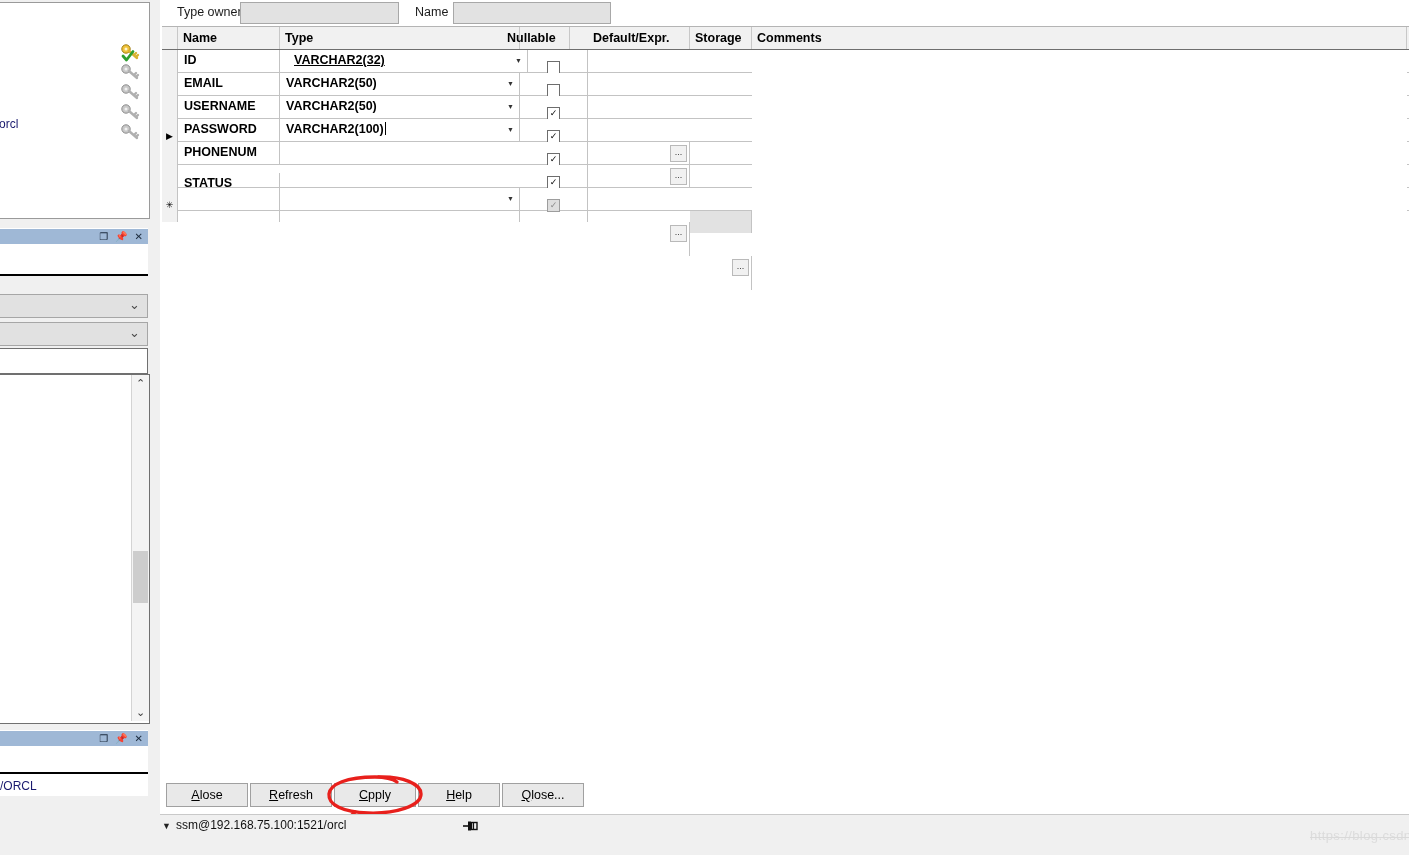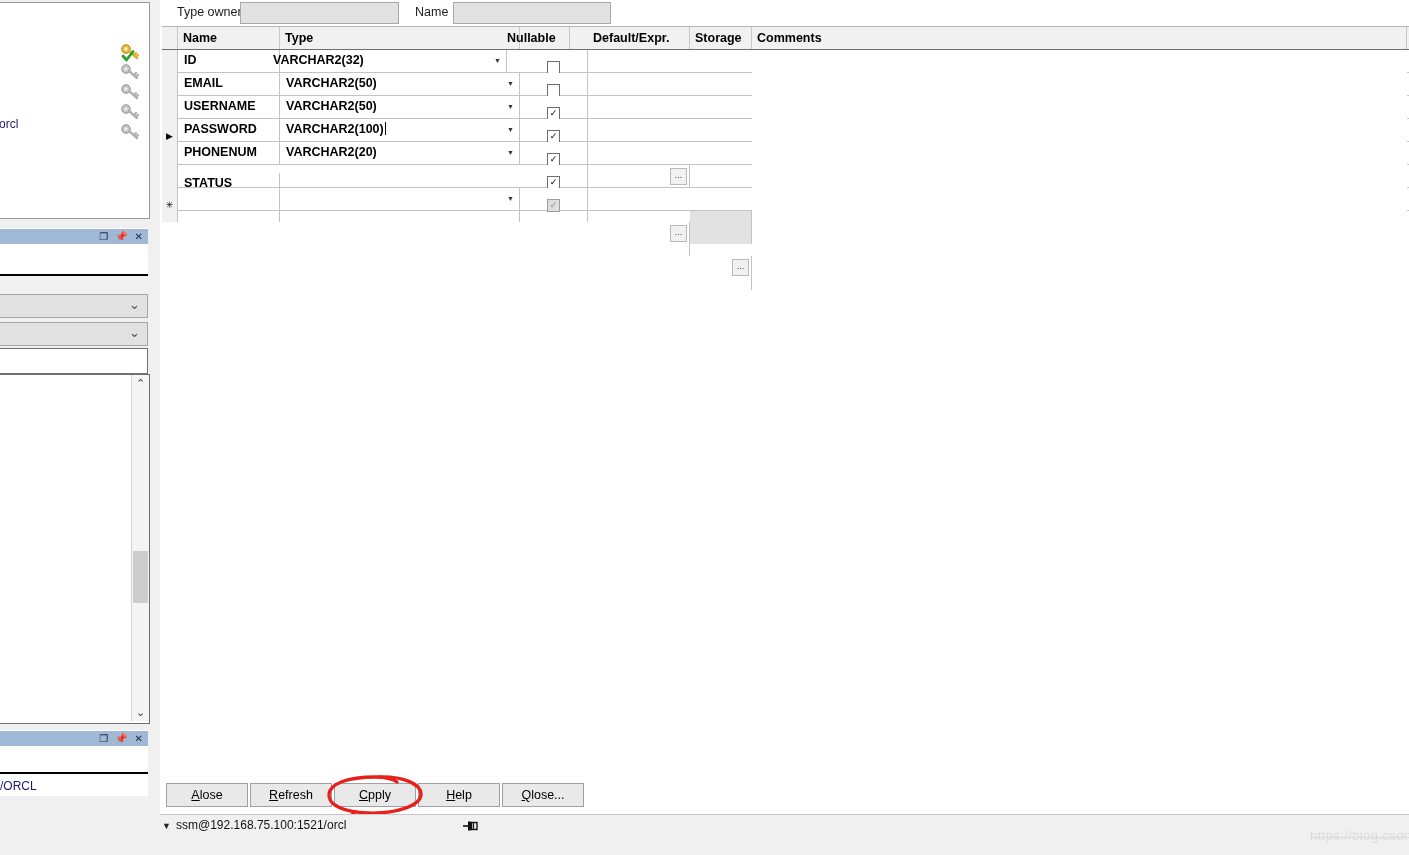--- a/index.html
+++ b/index.html
@@ -253,21 +253,21 @@
           <div class="hc" style="left: 118px; width: 240px;">Type</div>
           <div class="hc" style="left: 340px; width: 68px;">Nullable</div>
           <div class="hc" style="left: 426px; width: 102px;">Default/Expr.</div>
           <div class="hc" style="left: 528px; width: 62px;">Storage</div>
           <div class="hc" style="left: 590px; width: 655px;">Comments</div>
         </div>
       <div id="gbody">
           <div class="grid-row">
             <div class="cell c-sel" style="left: 0px; width: 16px;"></div>
             <div class="cell c-name" style="left: 16px; width: 102px;">ID</div>
-            <div class="cell c-type" style="left: 105px; width: 240px;"><span>VARCHAR2(32)</span><span class="dd-arrow">▼</span></div>
+            <div class="cell c-type" style="left: 126px; width: 240px; text-decoration: underline;"><span>VARCHAR2(32)</span><span class="dd-arrow">▼</span></div>
             <div class="cell c-null" style="left: 358px; width: 68px;">
               <span class="chk"></span>
             </div>
             <div class="cell c-def" style="left: 426px; width: 102px;"><span>SYS_GUID()</span><span class="ell-btn">...</span></div>
             <div class="cell c-stor" style="left: 528px; width: 62px;"></div>
             <div class="cell c-com" style="left: 590px; width: 655px;"></div>
           </div>
           <div class="grid-row">
             <div class="cell c-sel" style="left: 0px; width: 16px;"></div>
             <div class="cell c-name" style="left: 16px; width: 102px;">EMAIL</div>
@@ -297,21 +297,20 @@
             <div class="cell c-null" style="left: 358px; width: 68px;">
               <span class="chk">✓</span>
             </div>
             <div class="cell c-def" style="left: 426px; width: 102px;"><span></span><span class="ell-btn">...</span></div>
             <div class="cell c-stor" style="left: 528px; width: 62px;"></div>
             <div class="cell c-com" style="left: 590px; width: 655px;"></div>
           </div>
           <div class="grid-row">
             <div class="cell c-sel" style="left: 0px; width: 16px;"></div>
             <div class="cell c-name" style="left: 16px; width: 102px;">PHONENUM</div>
-            <div class="cell c-type" style="left: 118px; width: 240px;"><span>VARCHAR2(20)</span><span class="dd-arrow">▼</span></div>
             <div class="cell c-null" style="left: 358px; width: 68px;">
               <span class="chk">✓</span>
             </div>
             <div class="cell c-def" style="left: 426px; width: 102px;"><span></span><span class="ell-btn">...</span></div>
             <div class="cell c-stor" style="left: 528px; width: 62px;"></div>
             <div class="cell c-com" style="left: 590px; width: 655px;"></div>
           </div>
           <div class="grid-row">
             <div class="cell c-sel" style="left: 0px; width: 16px;"></div>
             <div class="cell c-name" style="left: 16px; width: 102px; margin-top: 8px;">STATUS</div>

